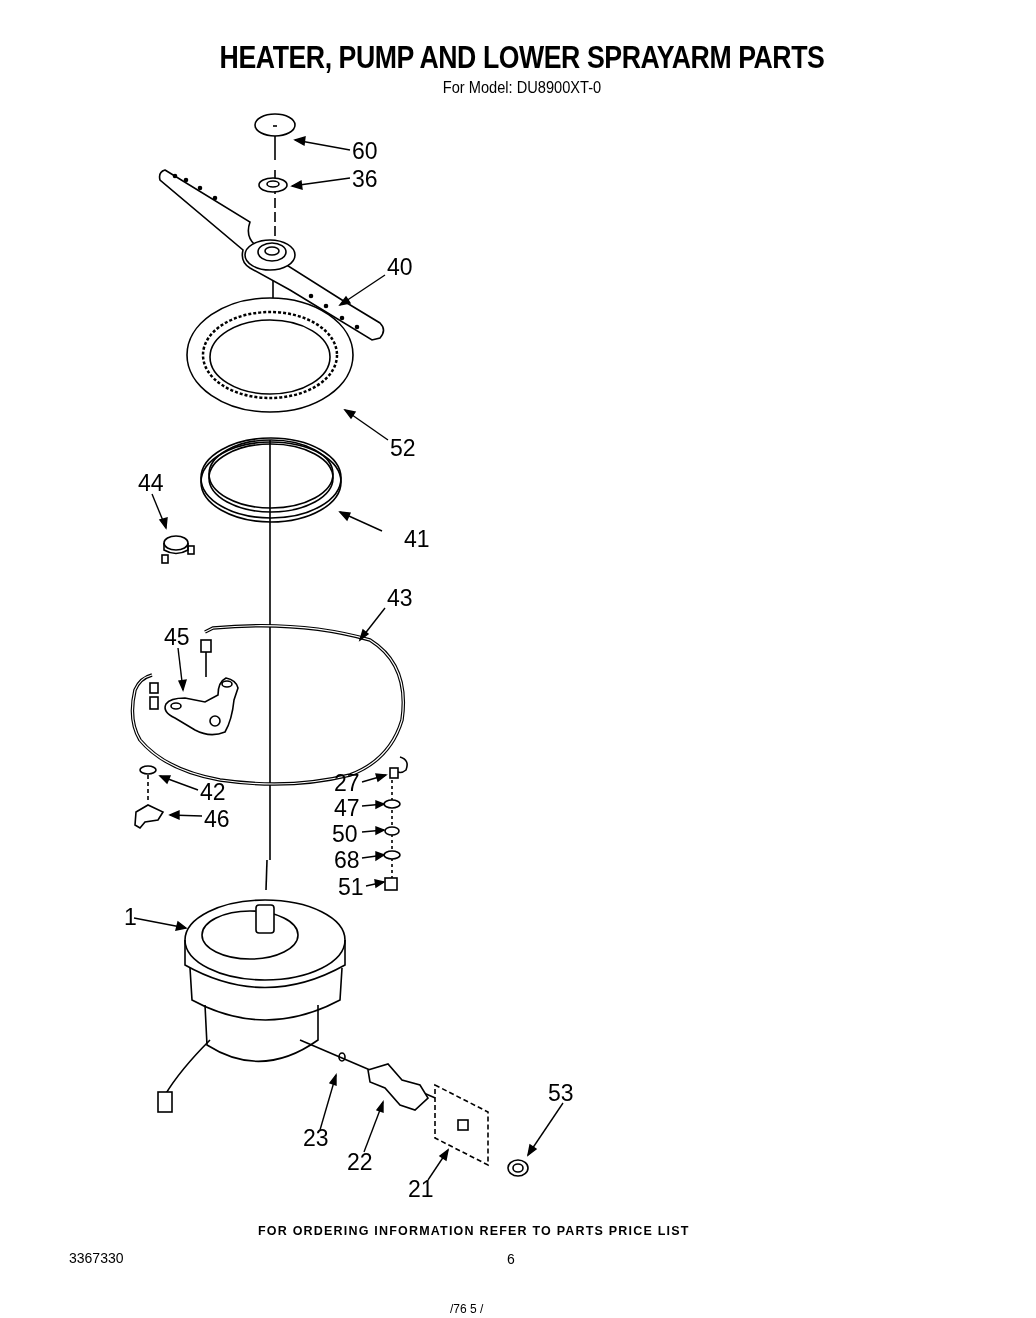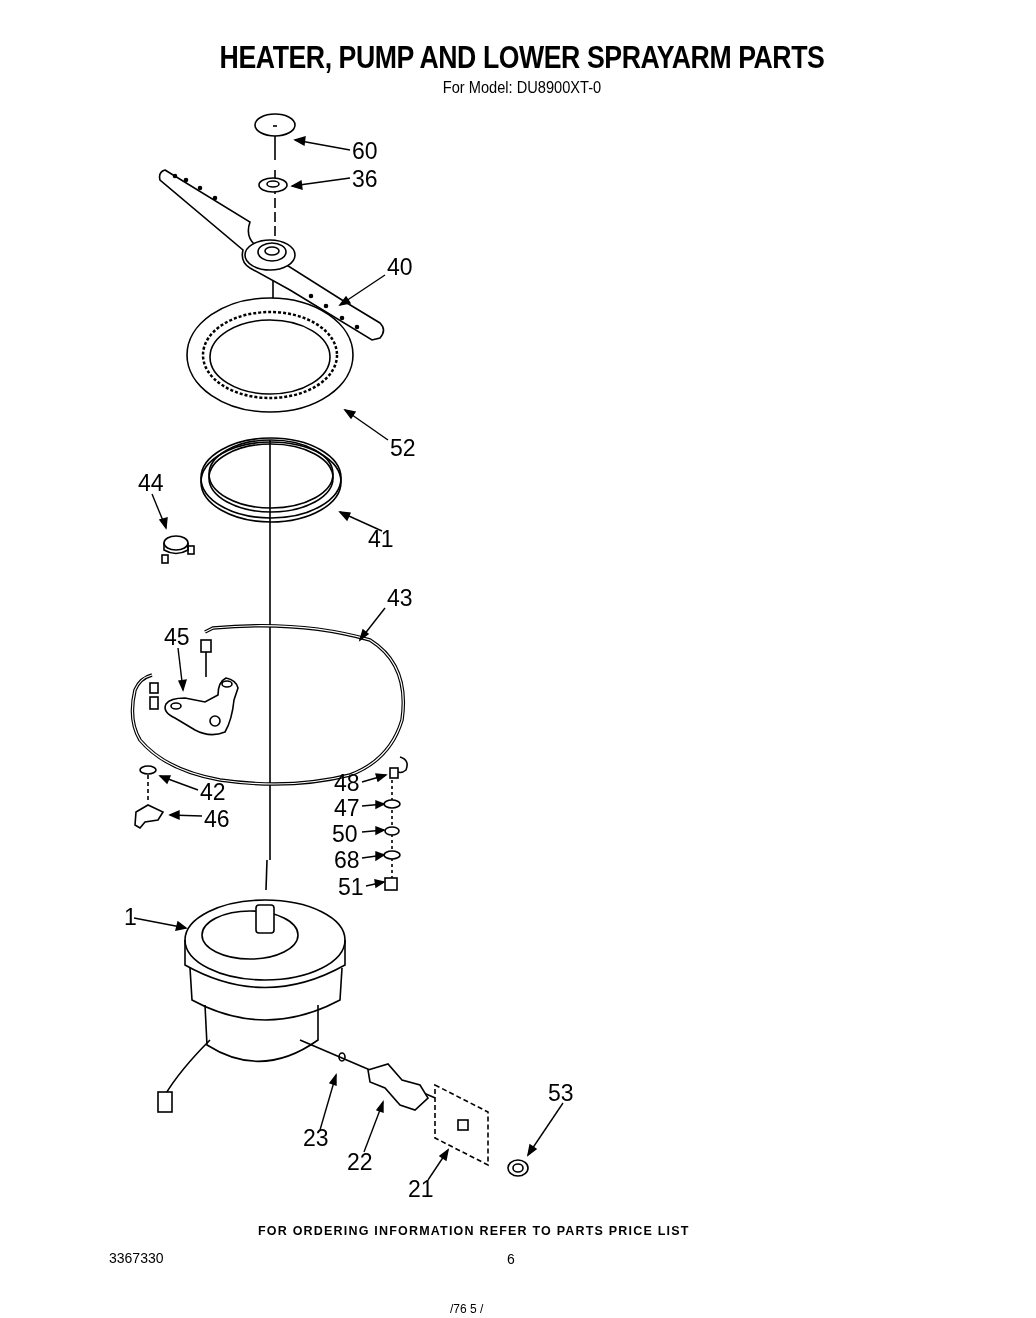--- a/index.html
+++ b/index.html
@@ -2,21 +2,21 @@
 <html><head>
 <meta charset="utf-8">
 <style>
   html, body { margin:0; padding:0; background:#fff; }
   body { width:1036px; height:1318px; position:relative; overflow:hidden; font-family:"Liberation Sans", sans-serif; color:#000; }
   .title { position:absolute; left:0; width:1044px; top:40px; text-align:center; font-weight:bold; font-size:31px; letter-spacing:-0.5px; transform:scaleX(0.86); transform-origin:center; }
   .subtitle { position:absolute; left:0; width:1044px; top:78px; text-align:center; font-size:17px; transform:scaleX(0.86); }
   svg.diagram { position:absolute; left:0; top:0; }
   .lbl { position:absolute; font-size:23px; font-family:"Liberation Sans", sans-serif; line-height:1; }
   .footer { position:absolute; top:1224px; left:258px; font-size:12.5px; font-weight:bold; letter-spacing:1.2px; }
-  .docno { position:absolute; top:1250px; left:69px; font-size:14px;margin-left:40px; }
+  .docno { position:absolute; top:1250px; left:69px; font-size:14px; }
   .pageno { position:absolute; top:1251px; left:507px; font-size:14px; }
   .scrib { position:absolute; top:1302px; left:450px; font-size:12px; }
 </style>
 </head>
 <body>
 
 <div class="title">HEATER, PUMP AND LOWER SPRAYARM PARTS</div>
 <div class="subtitle">For Model: DU8900XT-0</div>
 
 <svg class="diagram" width="1036" height="1318" viewBox="0 0 1036 1318" fill="none" stroke="#000" stroke-width="1.6">
@@ -176,27 +176,27 @@
       <polygon points="448,1150 446,1160 440,1156" fill="#000"></polygon>
     <line x1="563" y1="1103" x2="528" y2="1155"></line>
       <polygon points="528,1155 530,1145 536,1149" fill="#000"></polygon>
   </g>
 </svg>
 
 <div class="lbl" style="left:352px;top:140px">60</div>
 <div class="lbl" style="left:352px;top:168px">36</div>
 <div class="lbl" style="left:387px;top:256px">40</div>
 <div class="lbl" style="left:390px;top:437px">52</div>
-<div class="lbl" style="left:368px;top:528px">41</div>
+<div class="lbl" style="left:404px;top:528px">41</div>
 <div class="lbl" style="left:138px;top:472px">44</div>
 <div class="lbl" style="left:387px;top:587px">43</div>
 <div class="lbl" style="left:164px;top:626px">45</div>
 <div class="lbl" style="left:200px;top:781px">42</div>
 <div class="lbl" style="left:204px;top:808px">46</div>
-<div class="lbl" style="left:334px;top:772px">48</div>
+<div class="lbl" style="left:334px;top:772px">27</div>
 <div class="lbl" style="left:334px;top:797px">47</div>
 <div class="lbl" style="left:332px;top:823px">50</div>
 <div class="lbl" style="left:334px;top:849px">68</div>
 <div class="lbl" style="left:338px;top:876px">51</div>
 <div class="lbl" style="left:124px;top:906px">1</div>
 <div class="lbl" style="left:303px;top:1127px">23</div>
 <div class="lbl" style="left:347px;top:1151px">22</div>
 <div class="lbl" style="left:408px;top:1178px">21</div>
 <div class="lbl" style="left:548px;top:1082px">53</div>
 

